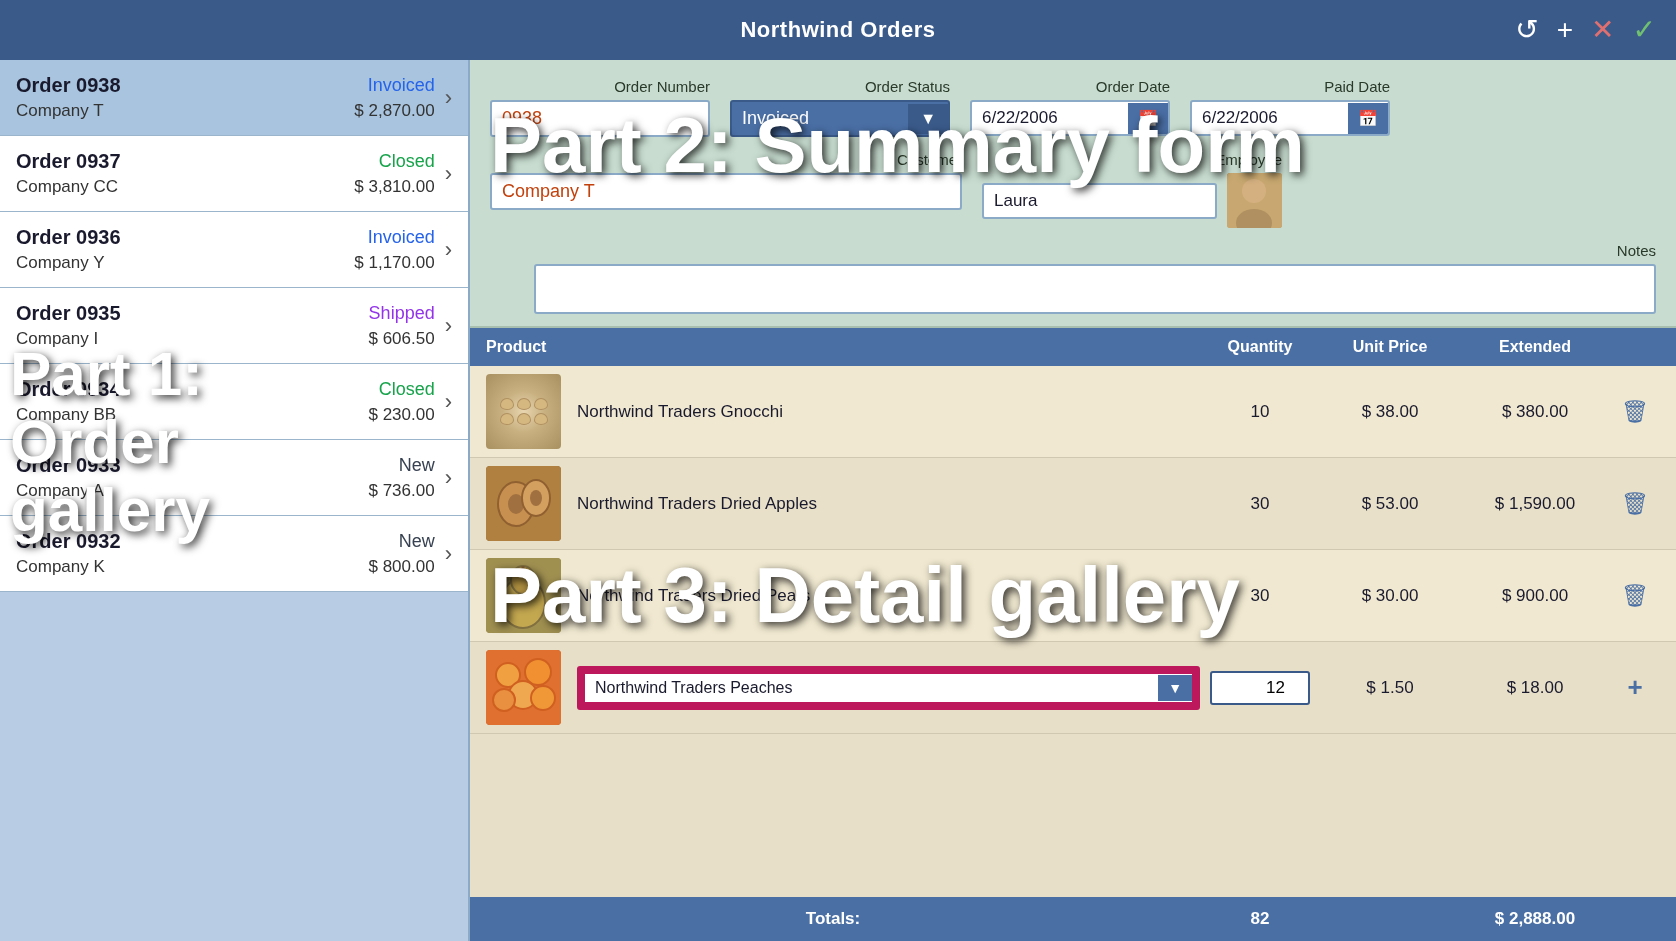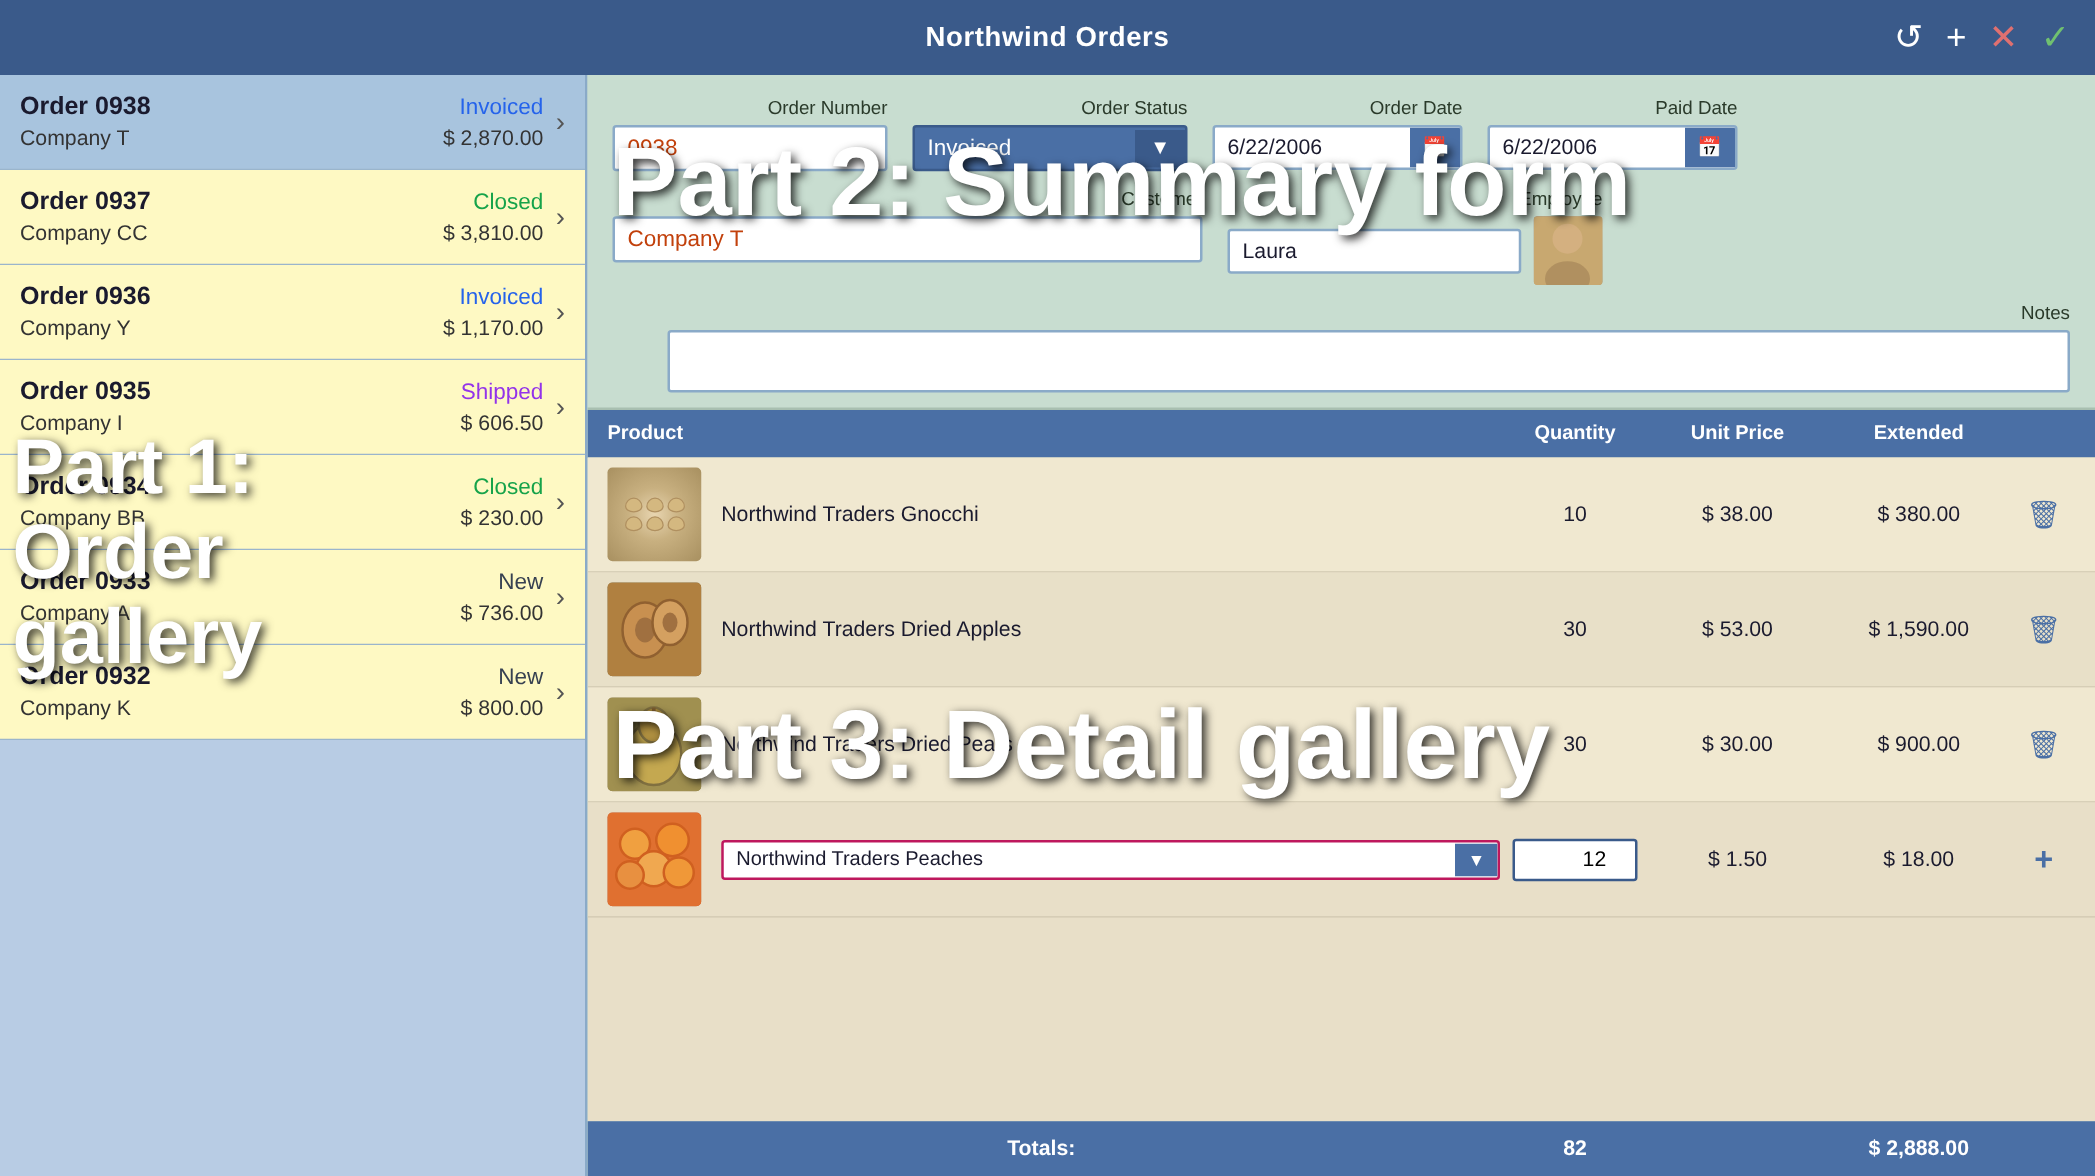--- a/index.html
+++ b/index.html
@@ -51,21 +51,21 @@
       border-right: 2px solid #8aaac8;
       overflow-y: auto;
       flex-shrink: 0;
     }
     .order-item {
       padding: 14px 16px;
       border-bottom: 1px solid #9ab5cc;
       display: flex;
       align-items: center;
       cursor: pointer;
-      background: #fef9c3;
+      background: #ffffff;
     }
     .order-item.selected { background: #a8c4de; }
     .order-item-content { flex: 1; }
     .order-item-row1 {
       display: flex;
       justify-content: space-between;
       align-items: center;
       margin-bottom: 4px;
     }
     .order-number {
@@ -301,21 +301,21 @@
     }
 
     
     .product-row.editing {
       background: #e8dfc8;
     }
     .product-dropdown {
       display: flex;
       align-items: center;
       background: white;
-      border: 2px solid #be185d;
+      border: 8px solid #be185d;
       border-radius: 3px;
       overflow: hidden;
       flex: 1;
     }
     .product-dropdown-value {
       flex: 1;
       padding: 5px 10px;
       font-size: 16px;
       color: #1a1a2e;
     }

